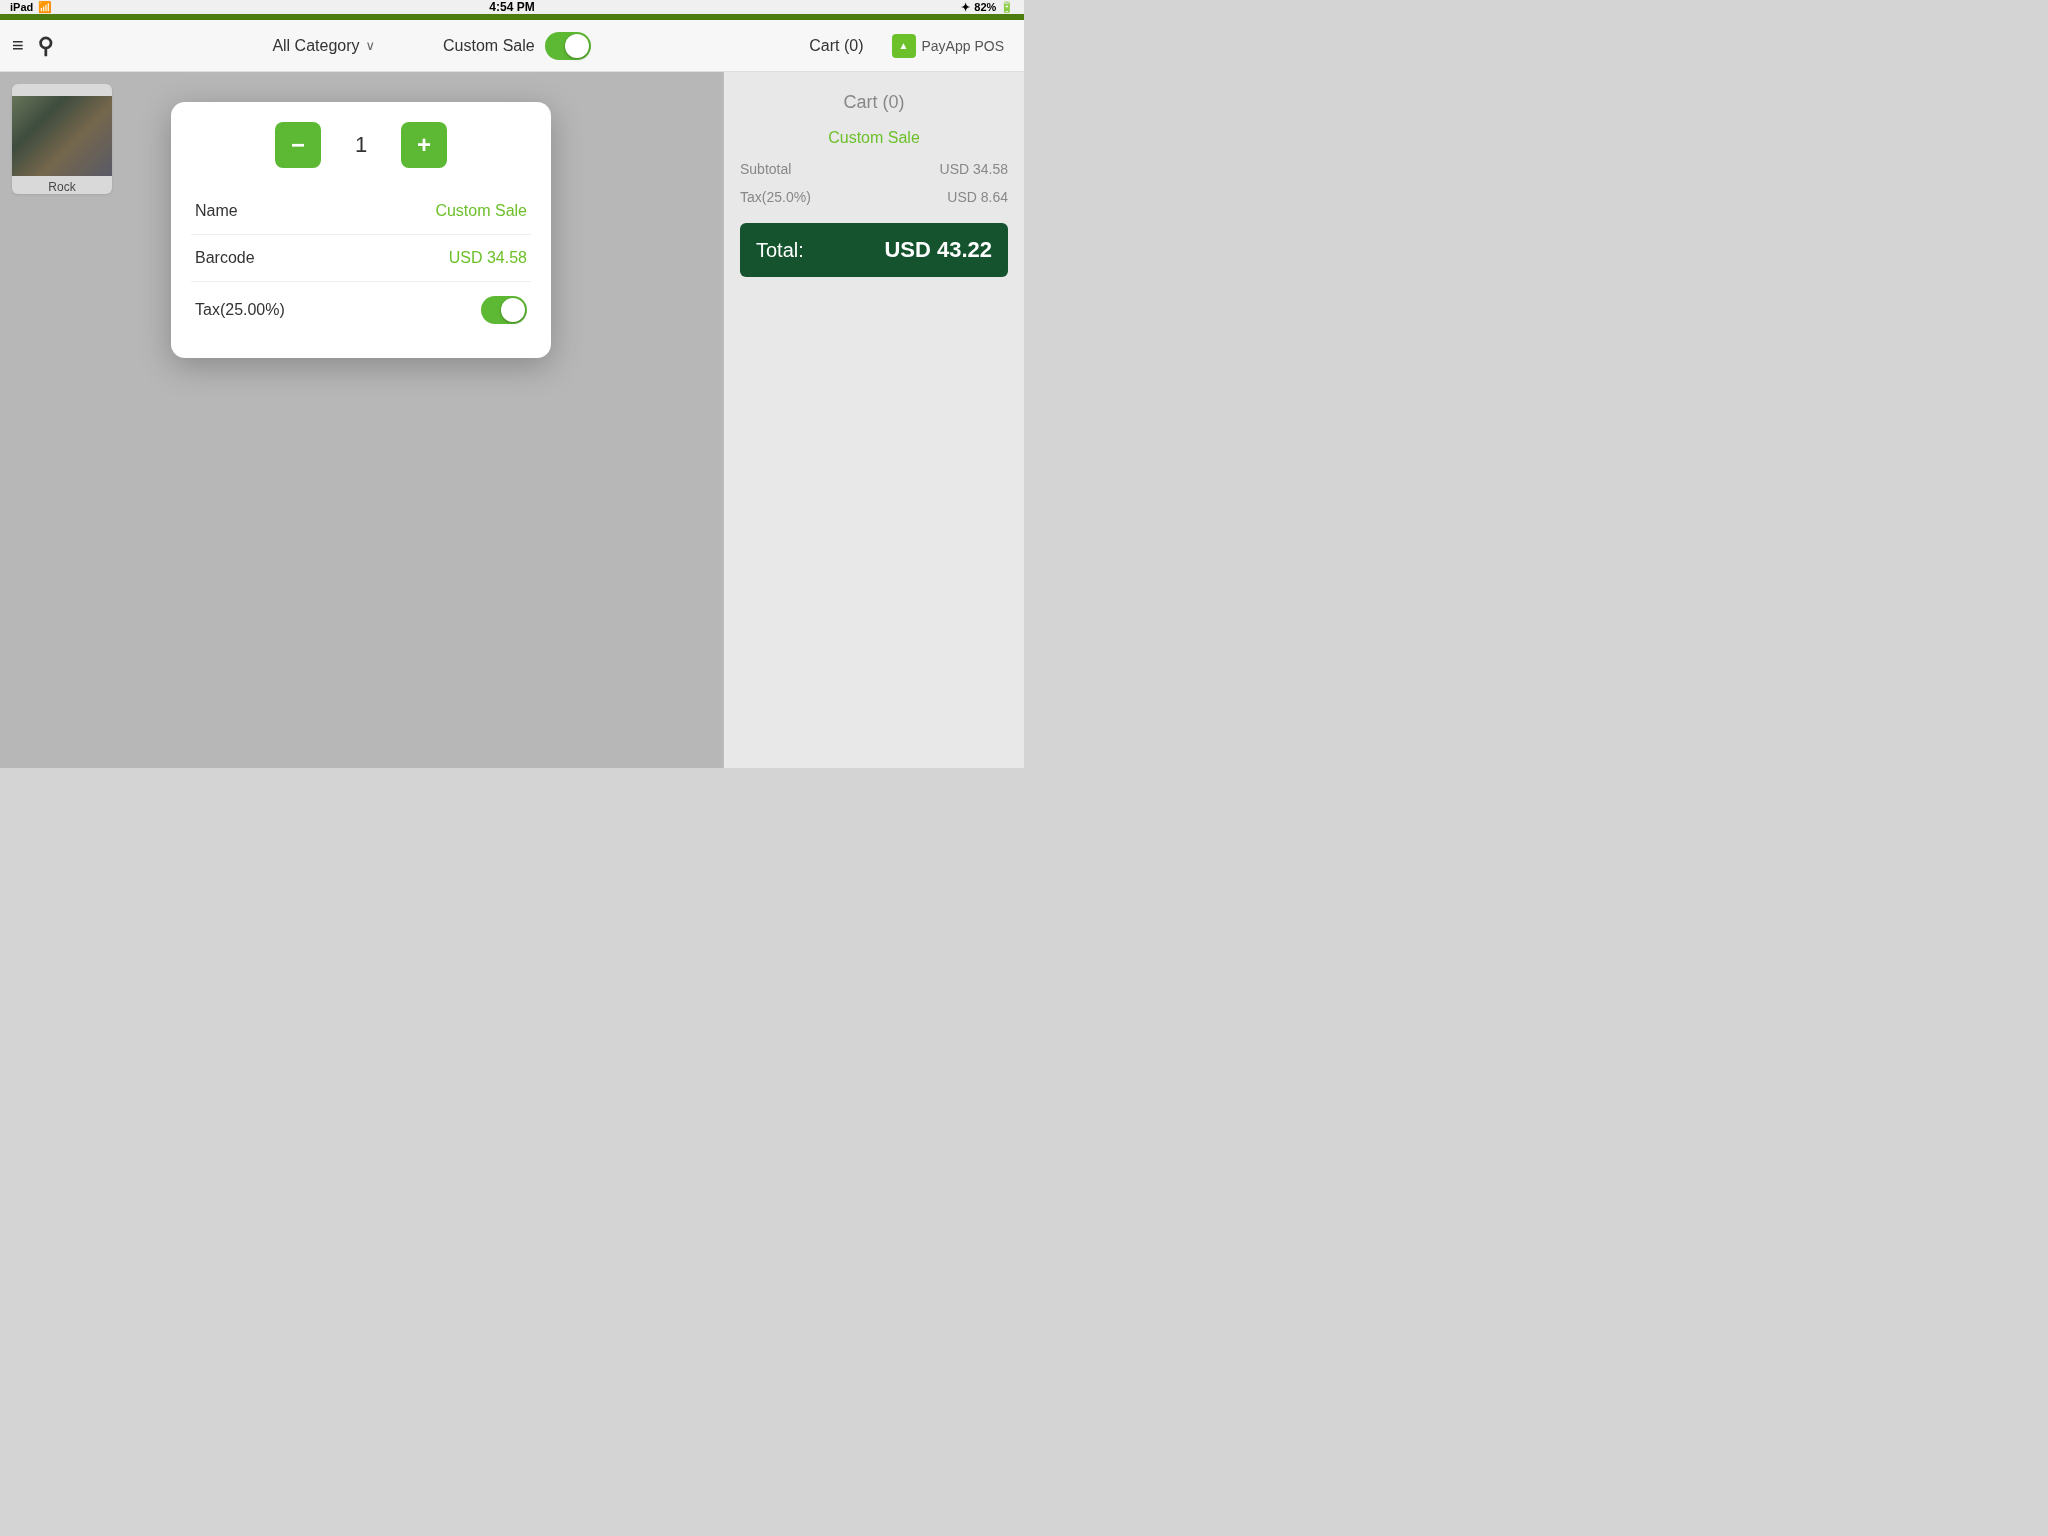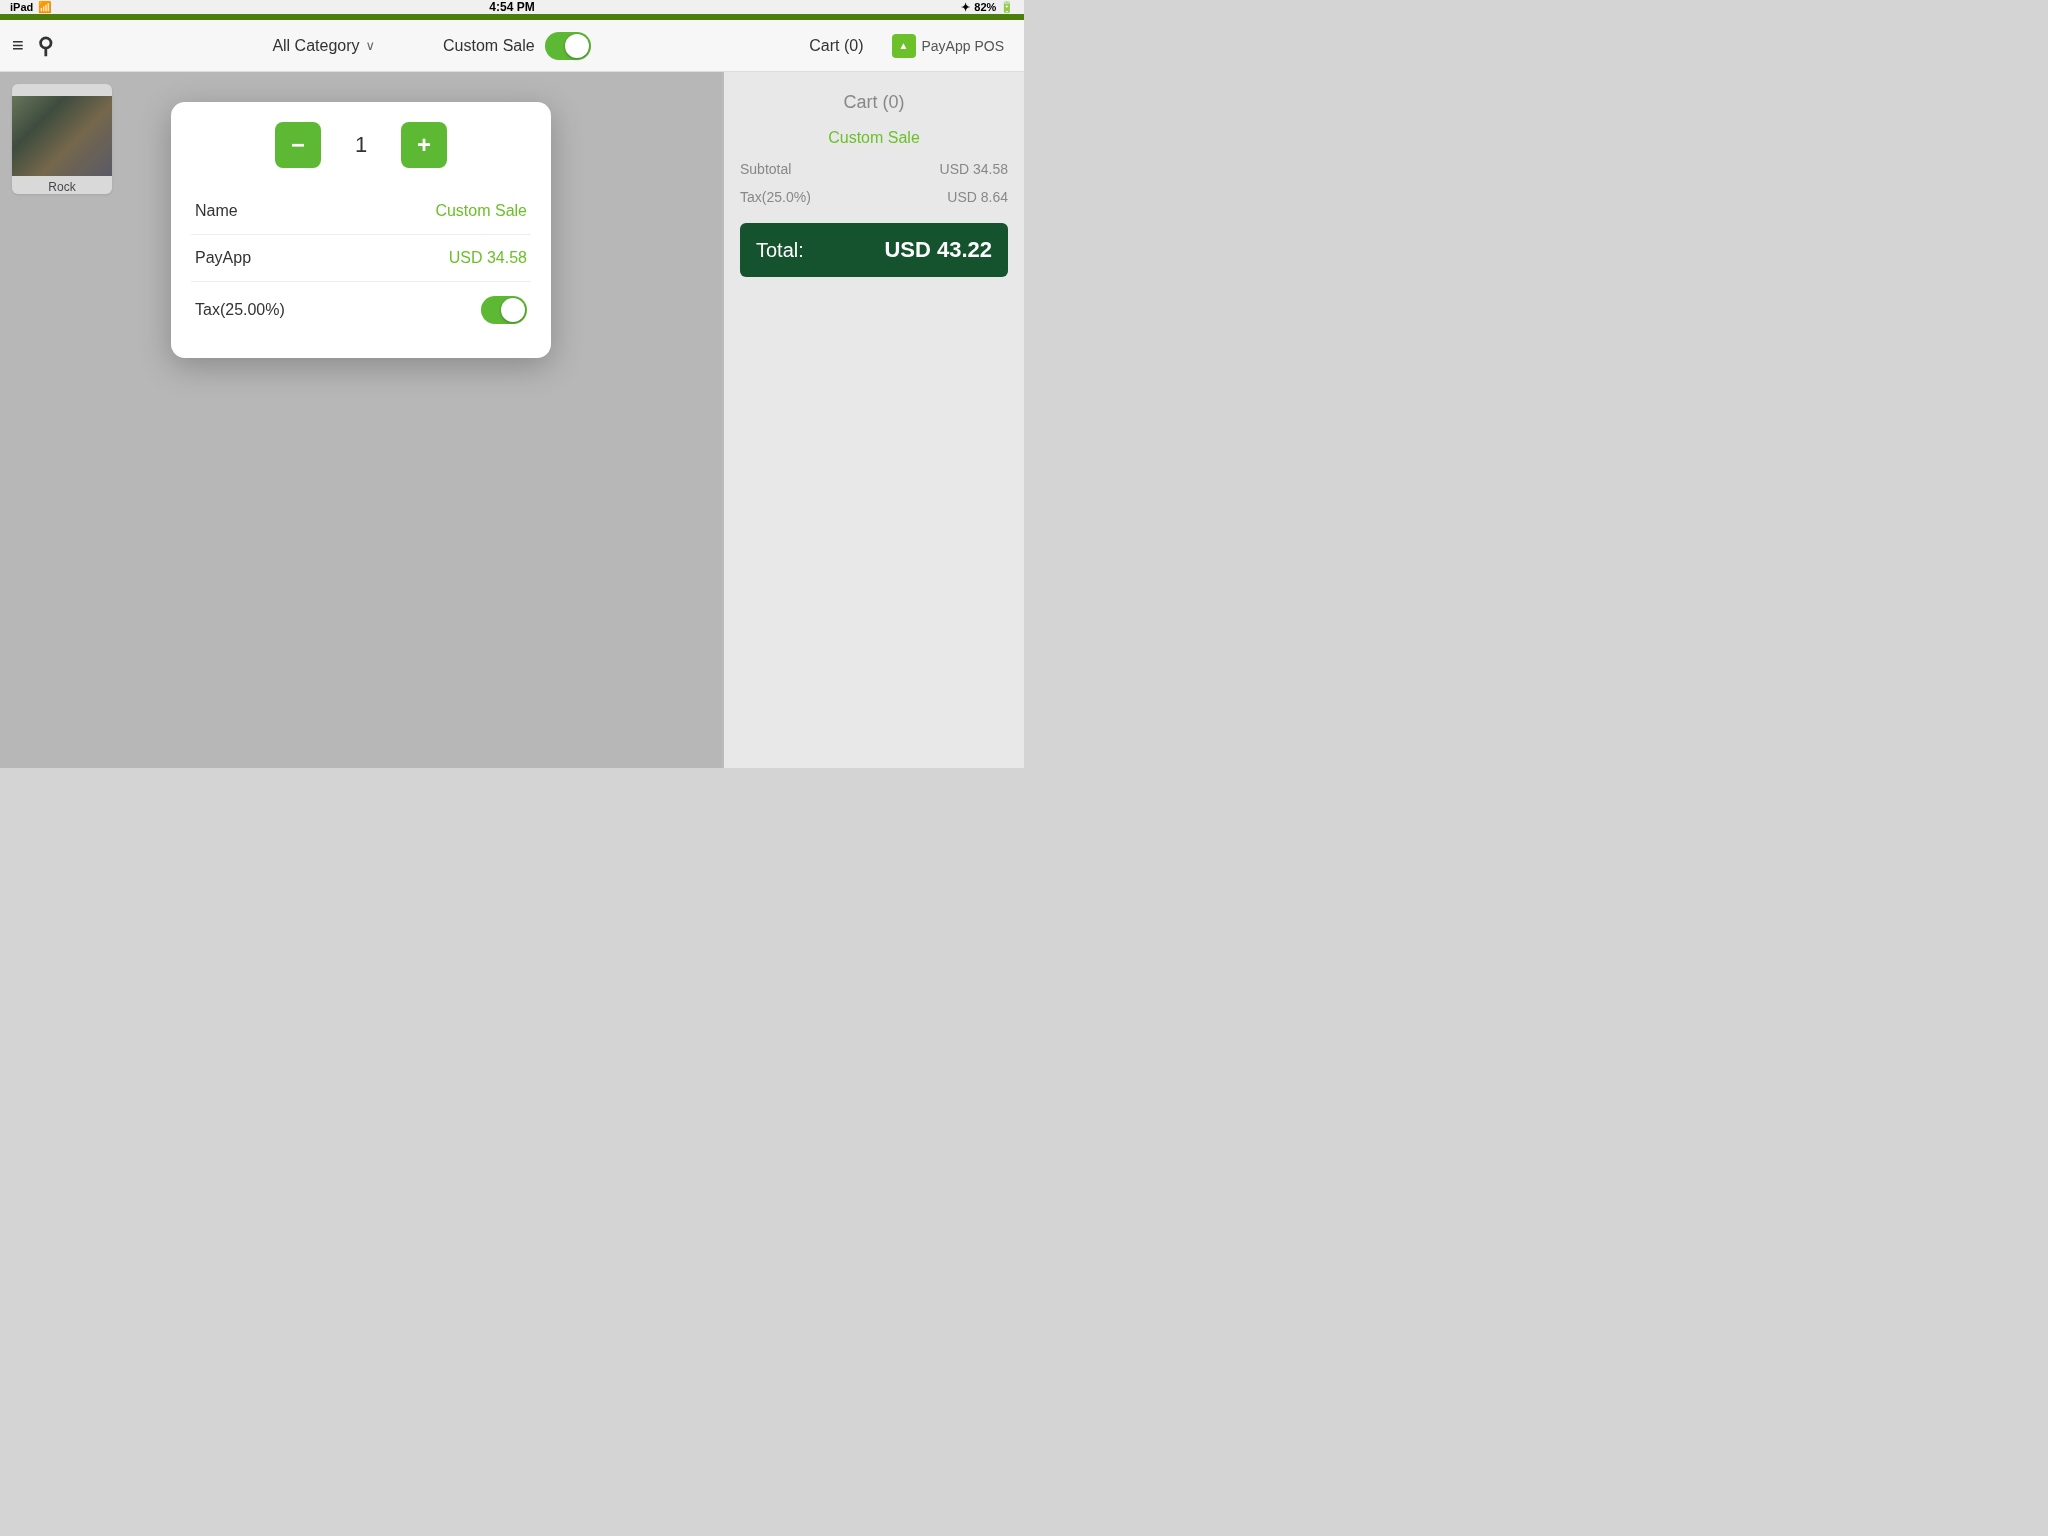--- a/index.html
+++ b/index.html
@@ -268,21 +268,21 @@
             <span>+</span>
           </button>
         </div>
 
         <div class="popup-row">
           <span class="popup-row-label">Name</span>
           <span class="popup-row-value">Custom Sale</span>
         </div>
 
         <div class="popup-row">
-          <span class="popup-row-label">PayApp</span>
+          <span class="popup-row-label">Barcode</span>
           <span class="popup-row-value">USD 34.58</span>
         </div>
 
         <div class="popup-row">
           <span class="popup-row-label">Tax(25.00%)</span>
           <div class="popup-toggle">
             <div class="popup-toggle-knob"></div>
           </div>
         </div>
       </div>

